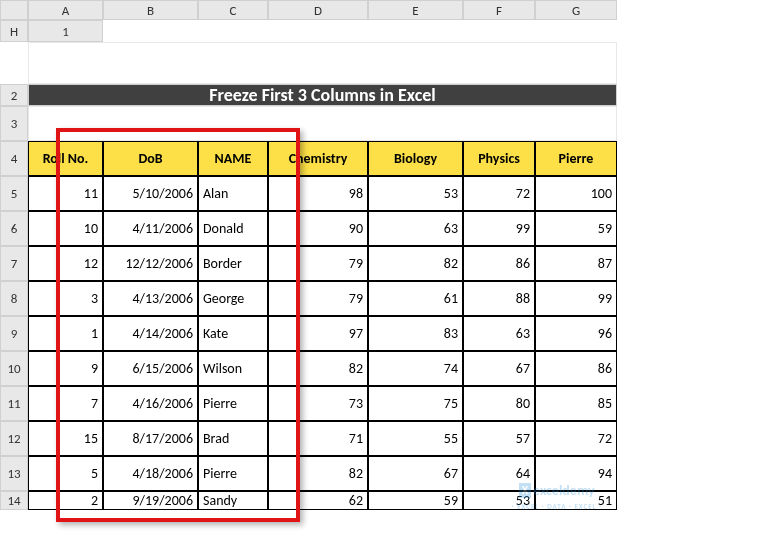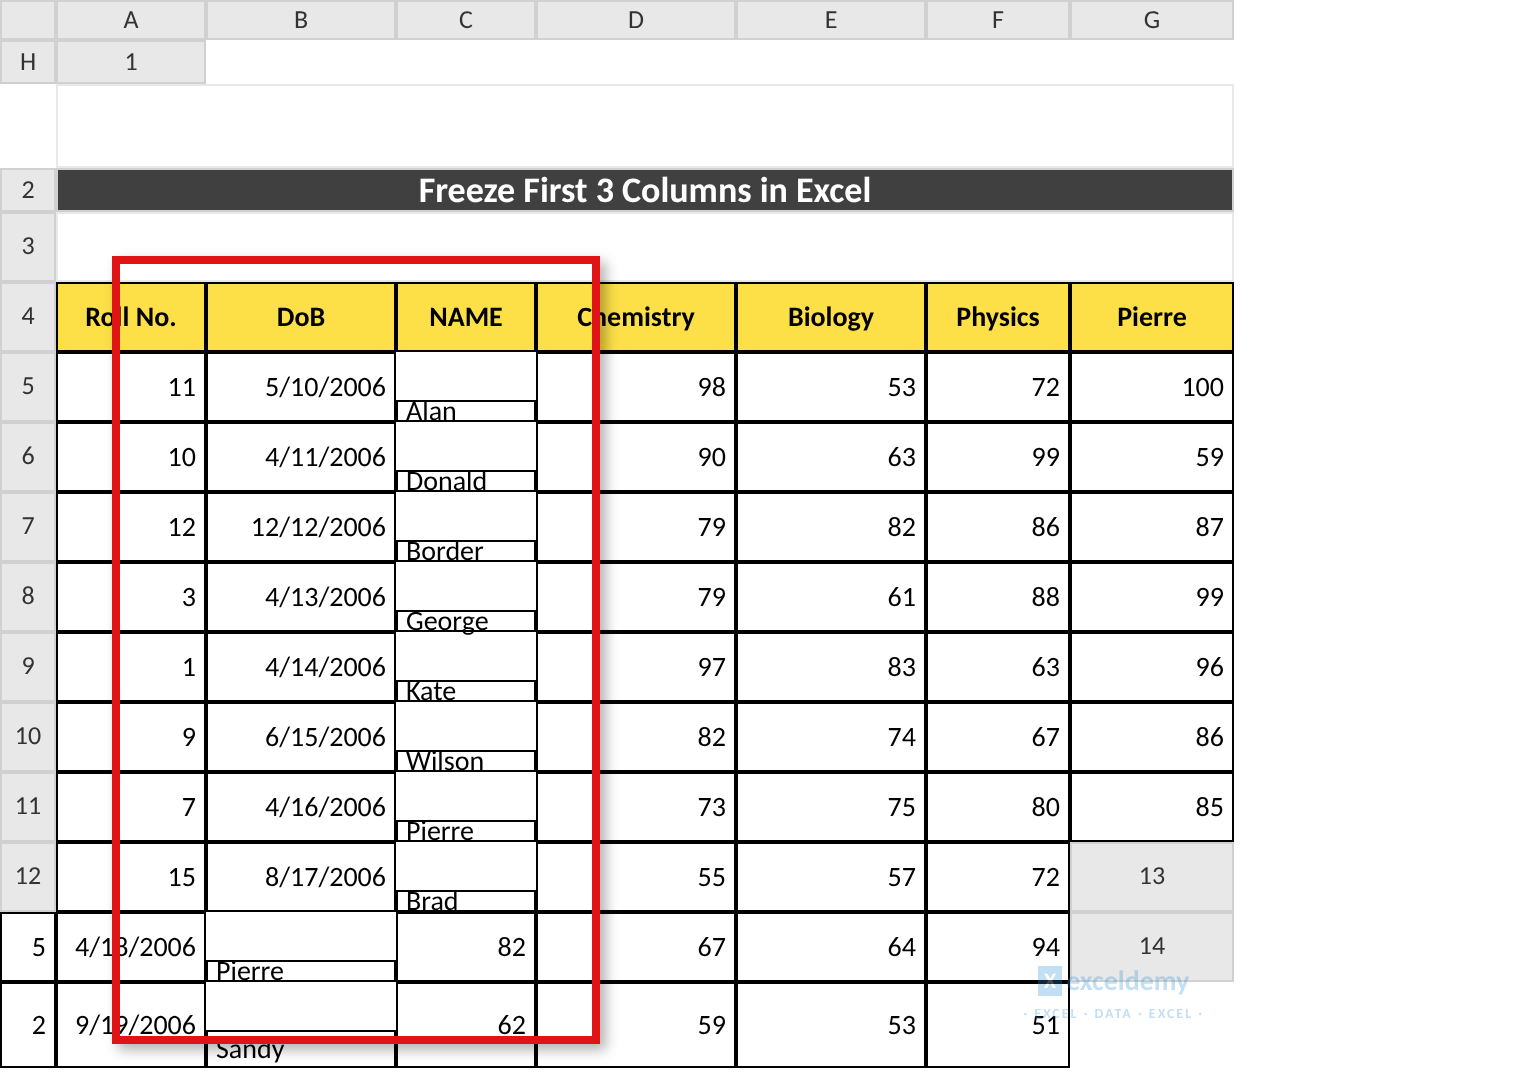--- a/index.html
+++ b/index.html
@@ -71,21 +71,20 @@
     .table-cell {
       border: 1.5px solid #000;
       font-size: 14px;
       padding: 0 4px;
     }
     .table-cell.num {
       justify-content: flex-end;
     }
     .table-cell.txt {
       justify-content: flex-start;
-      margin-top: 24px;
     }
     .red-box {
       position: absolute;
       left: 56px;
       top: 128px;
       width: 244px;
       height: 394px;
       border: 4px solid #e01414;
       box-shadow: 3px 3px 6px rgba(0,0,0,0.3);
       pointer-events: none;
@@ -208,20 +207,21 @@
   <div class="cell table-cell txt">Pierre</div>
   <div class="cell table-cell num">73</div>
   <div class="cell table-cell num">75</div>
   <div class="cell table-cell num">80</div>
   <div class="cell table-cell num">85</div>
 
   <div class="row-header">12</div>
   <div class="cell table-cell num">15</div>
   <div class="cell table-cell num">8/17/2006</div>
   <div class="cell table-cell txt">Brad</div>
+  <div class="cell table-cell num">71</div>
   <div class="cell table-cell num">55</div>
   <div class="cell table-cell num">57</div>
   <div class="cell table-cell num">72</div>
 
   <div class="row-header">13</div>
   <div class="cell table-cell num">5</div>
   <div class="cell table-cell num">4/18/2006</div>
   <div class="cell table-cell txt">Pierre</div>
   <div class="cell table-cell num">82</div>
   <div class="cell table-cell num">67</div>

